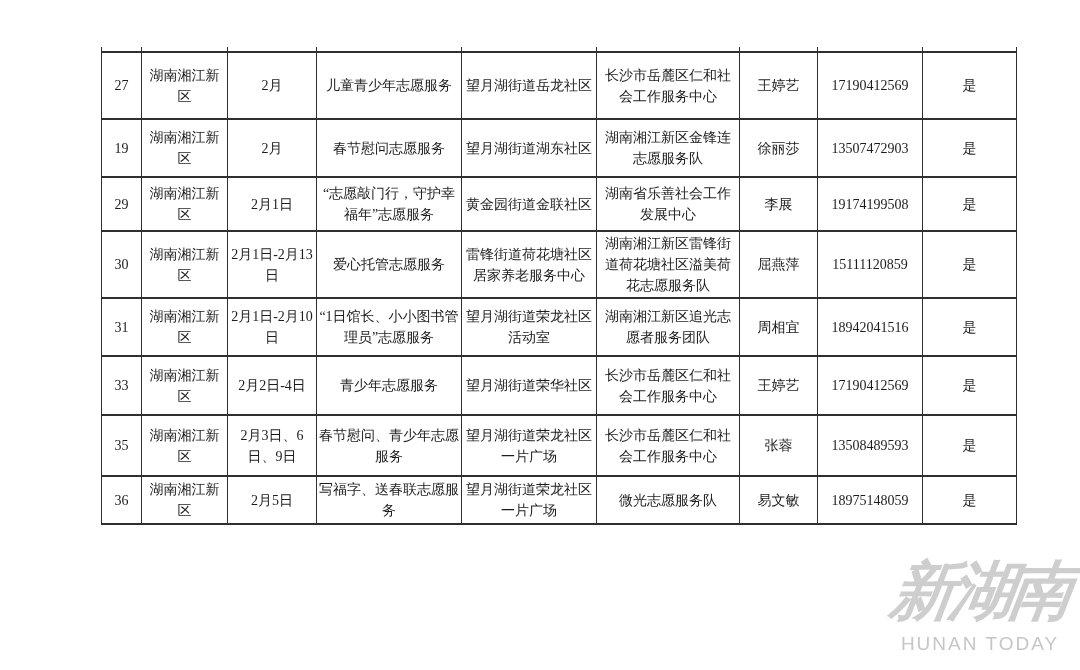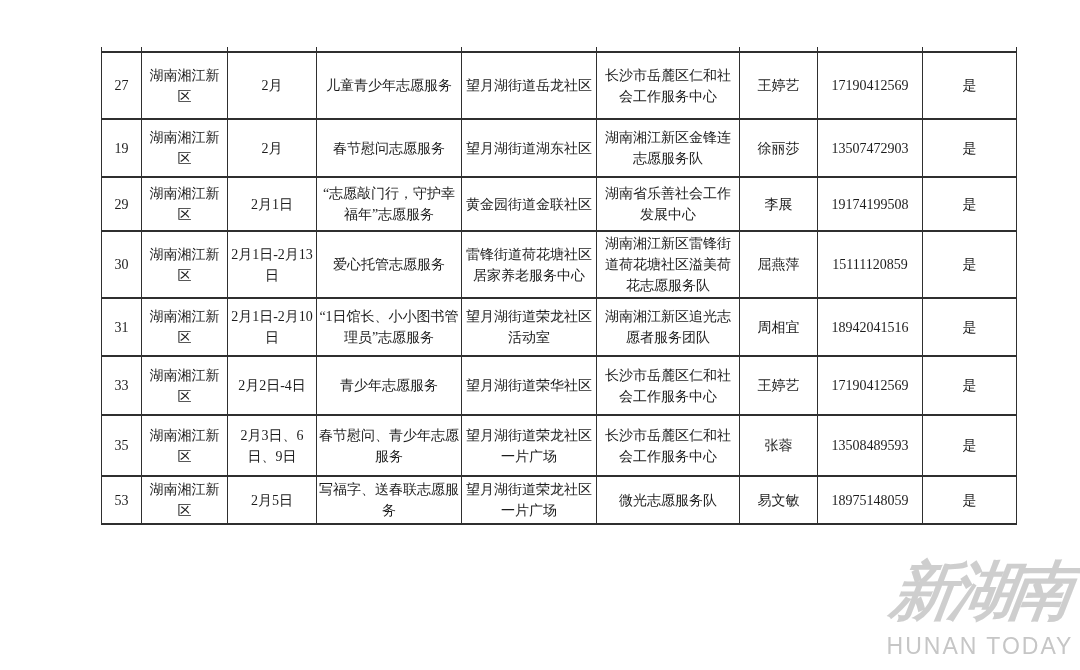--- a/index.html
+++ b/index.html
@@ -32,21 +32,21 @@
     text-align:center;pointer-events:none;user-select:none;
   }
   .wm-cn{
     font-family:"Liberation Serif","DejaVu Serif",serif;
     font-size:64px;font-weight:bold;font-style:italic;
     color:#c3c3c3;opacity:0.8;white-space:nowrap;letter-spacing:-5px;
     transform:skewX(-8deg);line-height:1.3;
   }
   .wm-en{
     font-family:"Liberation Sans","DejaVu Sans",sans-serif;
-    font-size:23px;color:#c6c6c6;letter-spacing:2px;white-space:nowrap;
+    font-size:19px;color:#c6c6c6;letter-spacing:2px;white-space:nowrap;
     margin-top:0px;
     text-align:center;
   }
 </style>
 </head>
 <body>
 
 <div class="table-wrap">
 <table>
   <colgroup>
@@ -143,21 +143,21 @@
     <td>湖南湘江新区</td>
     <td>2月3日、6日、9日</td>
     <td>春节慰问、青少年志愿服务</td>
     <td>望月湖街道荣龙社区一片广场</td>
     <td>长沙市岳麓区仁和社会工作服务中心</td>
     <td>张蓉</td>
     <td>13508489593</td>
     <td>是</td>
   </tr>
   <tr class="r9">
-    <td>53</td>
+    <td>36</td>
     <td>湖南湘江新区</td>
     <td>2月5日</td>
     <td>写福字、送春联志愿服务</td>
     <td>望月湖街道荣龙社区一片广场</td>
     <td>微光志愿服务队</td>
     <td>易文敏</td>
     <td>18975148059</td>
     <td>是</td>
   </tr>
 </tbody>

